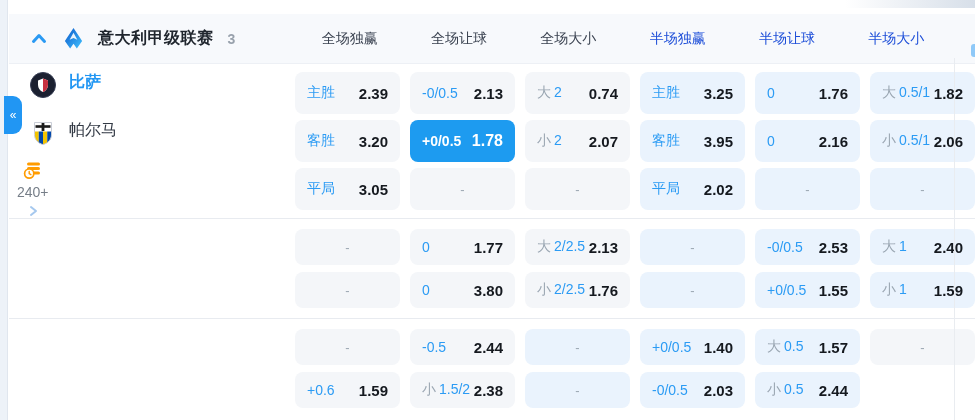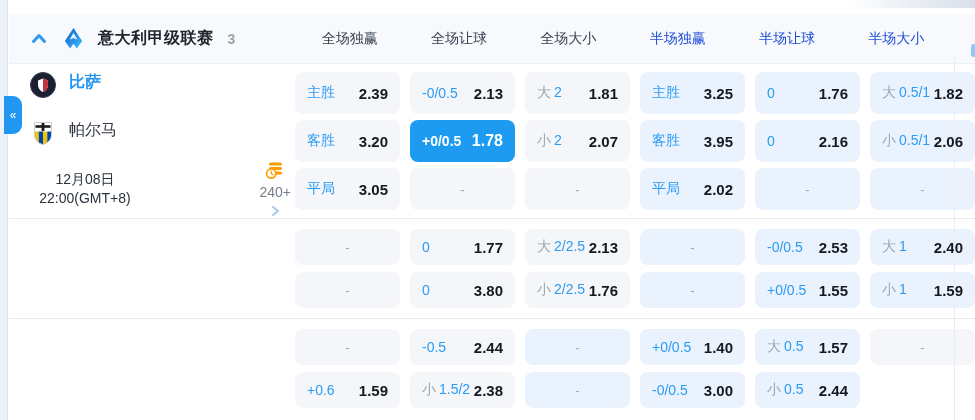--- a/index.html
+++ b/index.html
@@ -155,24 +155,20 @@
               <rect x="8.75" y="11.5" width="4.25" height="14" fill="#0047ab"></rect>
               <rect x="13" y="11.5" width="4.25" height="14" fill="#f2c400"></rect>
               <rect x="17.25" y="11.5" width="4.25" height="14" fill="#0047ab"></rect>
             </g>
             <path d="M4.5 2.5 H21.5 V14.5 C21.5 19.8 17.8 23.2 13 24.6 C8.2 23.2 4.5 19.8 4.5 14.5 Z" fill="none" stroke="#c9cdd6" stroke-width="1"></path>
           </svg>
         </span>
         <span class="team-name away">帕尔马</span>
       </div>
       <div class="meta-row">
-        <div class="datetime">
-          <div>12月08日</div>
-          <div>22:00(GMT+8)</div>
-        </div>
         <div class="more-markets">
           <span style="display:flex">
             <svg width="20" height="20" viewBox="0 0 20 20">
               <rect x="4" y="2.5" width="13" height="3" rx="1.5" fill="#ff9c00"></rect>
               <rect x="4" y="7" width="13" height="3" rx="1.5" fill="#ff9c00"></rect>
               <rect x="4" y="11.5" width="13" height="3" rx="1.5" fill="#ff9c00"></rect>
               <circle cx="6.2" cy="13.6" r="4.6" fill="#ffffff" stroke="#ff9c00" stroke-width="1.7"></circle>
               <path d="M6.2 11.4 V13.7 L7.9 14.7" fill="none" stroke="#ff9c00" stroke-width="1.4" stroke-linecap="round"></path>
             </svg>
           </span>
@@ -189,21 +185,21 @@
         <div class="cell full">
           <span class="lbl">主胜</span>
           <span class="val">2.39</span>
         </div>
         <div class="cell full">
           <span class="lbl">-0/0.5</span>
           <span class="val">2.13</span>
         </div>
         <div class="cell full">
           <span class="lbl"><span class="side">大</span><span class="line">2</span></span>
-          <span class="val">1.81</span>
+          <span class="val">0.74</span>
         </div>
         <div class="cell half">
           <span class="lbl">主胜</span>
           <span class="val">3.25</span>
         </div>
         <div class="cell half">
           <span class="lbl">0</span>
           <span class="val">1.76</span>
         </div>
         <div class="cell half">
@@ -317,21 +313,21 @@
           <span class="lbl">+0.6</span>
           <span class="val">1.59</span>
         </div>
         <div class="cell full">
           <span class="lbl"><span class="side">小</span><span class="line">1.5/2</span></span>
           <span class="val">2.38</span>
         </div>
         <div class="cell half dash">-</div>
         <div class="cell half">
           <span class="lbl">-0/0.5</span>
-          <span class="val">3.00</span>
+          <span class="val">2.03</span>
         </div>
         <div class="cell half">
           <span class="lbl"><span class="side">小</span><span class="line">0.5</span></span>
           <span class="val">2.44</span>
         </div>
       </div>
   </div>
 
 </div>
 

